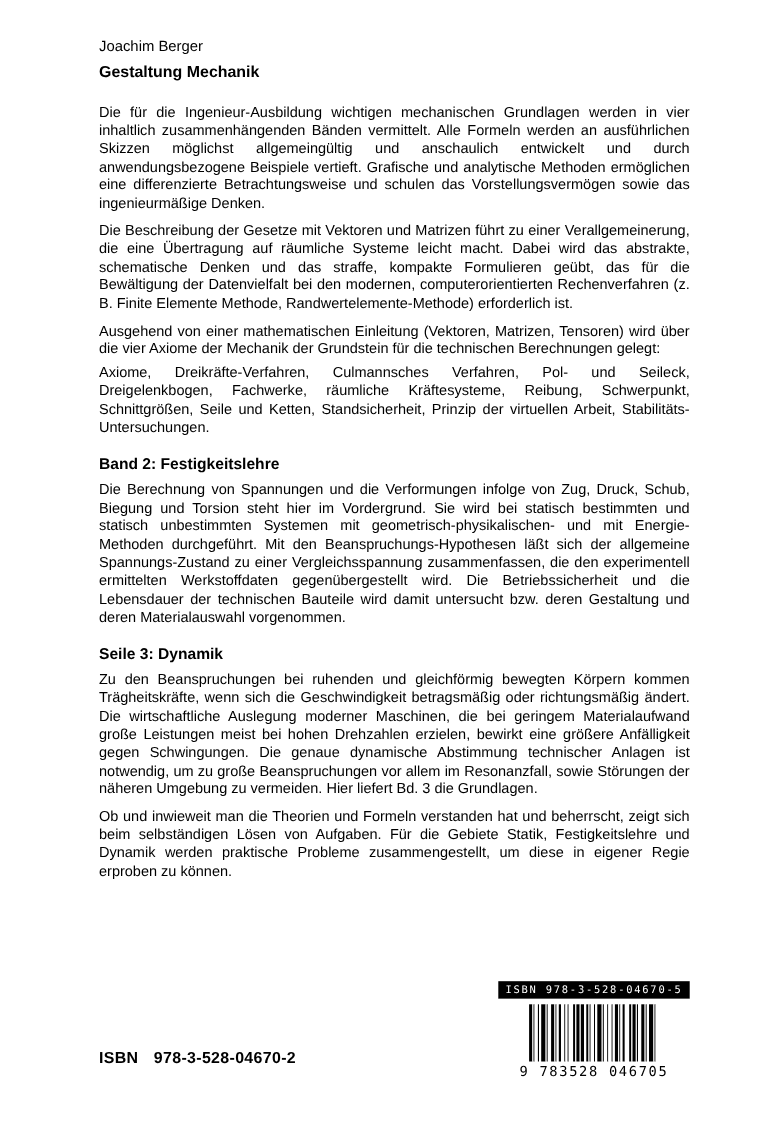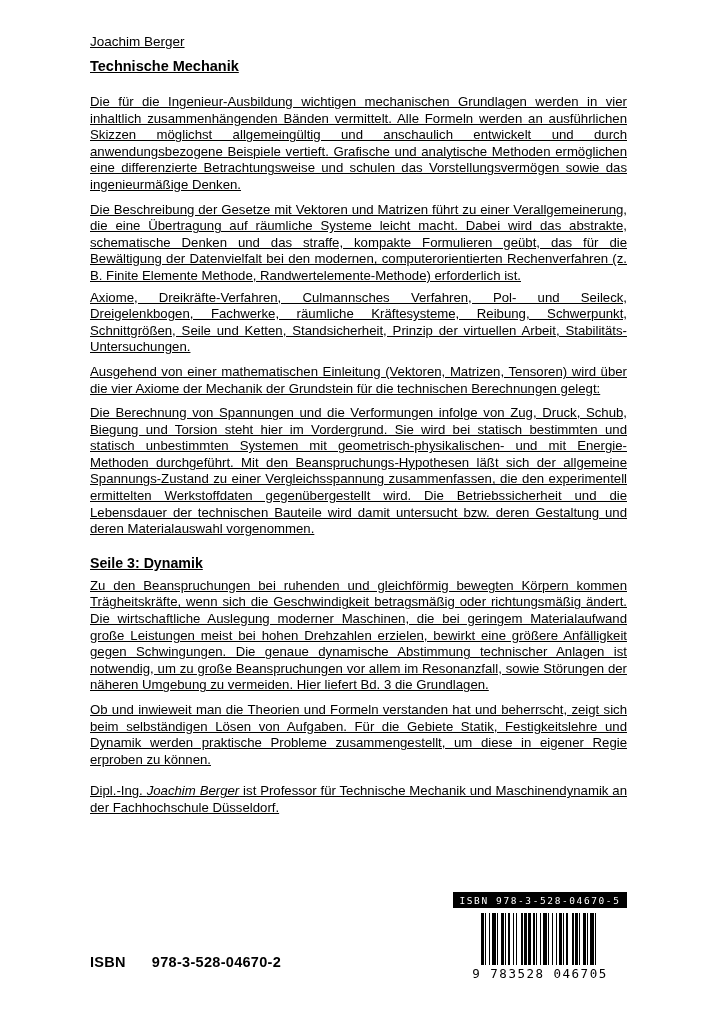--- a/index.html
+++ b/index.html
@@ -6,21 +6,21 @@
   .page{
     position:relative;
     width:710px;height:1020px;
     background:#ffffff;
     color:#000;
     font-family:"Liberation Sans",sans-serif;
     overflow:hidden;
   }
   .content{
     position:absolute;
-    left:90px;top:34px;width:537px;text-decoration:underline;
+    left:90px;top:34px;width:537px;
   }
   .author{font-size:13.5px;margin:0 0 9px 0;}
   .title{font-size:14.5px;font-weight:bold;margin:0 0 20px 0;}
   .para{
     font-size:13.2px;
     line-height:16.6px;
     text-align:justify;
     margin:0 0 8px 0;
   }
   .para.follow{margin-top:-3px;}
@@ -31,21 +31,21 @@
   }
   .bio{margin-top:15px;}
   .bio em{font-style:italic;font-weight:normal;}
   .isbn-line{
     position:absolute;
     left:90px;top:954px;
     font-size:14.5px;
     font-weight:bold;
     letter-spacing:0.3px;
   }
-  .isbn-line .isbn-label{margin-right:26px;}
+  .isbn-line .isbn-label{margin-right:14px;}
   .barcode{
     position:absolute;
     right:83px;top:892px;
     width:174px;
     background:#fff;
   }
   .barcode-header{
     background:#000;
     color:#fff;
     text-align:center;
@@ -71,36 +71,36 @@
     padding:1px 0 4px 0;
   }
 </style>
 </head>
 <body>
 
 <div class="page">
 
   <main class="content">
     <div class="author">Joachim Berger</div>
-    <div class="title">Technische Mechanik</div>
+    <div class="title">Gestaltung Mechanik</div>
 
     <p class="para">Die für die Ingenieur-Ausbildung wichtigen mechanischen Grundlagen werden in vier inhaltlich zusammenhängenden Bänden vermittelt. Alle Formeln werden an ausführlichen Skizzen möglichst allgemeingültig und anschaulich entwickelt und durch anwendungsbezogene Beispiele vertieft. Grafische und analytische Methoden ermöglichen eine differenzierte Betrachtungsweise und schulen das Vorstellungsvermögen sowie das ingenieurmäßige Denken.</p>
     <p class="para">Die Beschreibung der Gesetze mit Vektoren und Matrizen führt zu einer Verallgemeinerung, die eine Übertragung auf räumliche Systeme leicht macht. Dabei wird das abstrakte, schematische Denken und das straffe, kompakte Formulieren geübt, das für die Bewältigung der Datenvielfalt bei den modernen, computerorientierten Rechenverfahren (z. B. Finite Elemente Methode, Randwertelemente-Methode) erforderlich ist.</p>
 
+    <p class="para">Ausgehend von einer mathematischen Einleitung (Vektoren, Matrizen, Tensoren) wird über die vier Axiome der Mechanik der Grundstein für die technischen Berechnungen gelegt:</p>
     <p class="para follow">Axiome, Dreikräfte-Verfahren, Culmannsches Verfahren, Pol- und Seileck, Dreigelenkbogen, Fachwerke, räumliche Kräftesysteme, Reibung, Schwerpunkt, Schnittgrößen, Seile und Ketten, Standsicherheit, Prinzip der virtuellen Arbeit, Stabilitäts-Untersuchungen.</p>
-    <p class="para">Ausgehend von einer mathematischen Einleitung (Vektoren, Matrizen, Tensoren) wird über die vier Axiome der Mechanik der Grundstein für die technischen Berechnungen gelegt:</p>
 
+    <h2 class="heading">Band 2: Festigkeitslehre</h2>
     <p class="para">Die Berechnung von Spannungen und die Verformungen infolge von Zug, Druck, Schub, Biegung und Torsion steht hier im Vordergrund. Sie wird bei statisch bestimmten und statisch unbestimmten Systemen mit geometrisch-physikalischen- und mit Energie-Methoden durchgeführt. Mit den Beanspruchungs-Hypothesen läßt sich der allgemeine Spannungs-Zustand zu einer Vergleichsspannung zusammenfassen, die den experimentell ermittelten Werkstoffdaten gegenübergestellt wird. Die Betriebssicherheit und die Lebensdauer der technischen Bauteile wird damit untersucht bzw. deren Gestaltung und deren Materialauswahl vorgenommen.</p>
 
     <h2 class="heading">Seile 3: Dynamik</h2>
     <p class="para">Zu den Beanspruchungen bei ruhenden und gleichförmig bewegten Körpern kommen Trägheitskräfte, wenn sich die Geschwindigkeit betragsmäßig oder richtungsmäßig ändert. Die wirtschaftliche Auslegung moderner Maschinen, die bei geringem Materialaufwand große Leistungen meist bei hohen Drehzahlen erzielen, bewirkt eine größere Anfälligkeit gegen Schwingungen. Die genaue dynamische Abstimmung technischer Anlagen ist notwendig, um zu große Beanspruchungen vor allem im Resonanzfall, sowie Störungen der näheren Umgebung zu vermeiden. Hier liefert Bd. 3 die Grundlagen.</p>
 
     <p class="para">Ob und inwieweit man die Theorien und Formeln verstanden hat und beherrscht, zeigt sich beim selbständigen Lösen von Aufgaben. Für die Gebiete Statik, Festigkeitslehre und Dynamik werden praktische Probleme zusammengestellt, um diese in eigener Regie erproben zu können.</p>
 
-    <p class="para bio"><span>Dipl.-Ing. </span><em>Joachim Berger</em><span> ist Professor für Technische Mechanik und Maschinendynamik an der Fachhochschule Düsseldorf.</span></p>
   </main>
 
   <div class="isbn-line">
     <span class="isbn-label">ISBN</span><span class="isbn-number">978-3-528-04670-2</span>
   </div>
 
   <div class="barcode">
     <div class="barcode-header">ISBN 978-3-528-04670-5</div>
     <div class="barcode-bars"><span style="width:2.7px;background:#000"></span><span style="width:1.35px;background:#fff"></span><span style="width:1.35px;background:#000"></span><span style="width:2.7px;background:#fff"></span><span style="width:1.35px;background:#000"></span><span style="width:1.35px;background:#fff"></span><span style="width:4.050000000000001px;background:#000"></span><span style="width:1.35px;background:#fff"></span><span style="width:1.35px;background:#000"></span><span style="width:2.7px;background:#fff"></span><span style="width:2.7px;background:#000"></span><span style="width:1.35px;background:#fff"></span><span style="width:1.35px;background:#000"></span><span style="width:1.35px;background:#fff"></span><span style="width:2.7px;background:#000"></span><span style="width:2.7px;background:#fff"></span><span style="width:1.35px;background:#000"></span><span style="width:1.35px;background:#fff"></span><span style="width:1.35px;background:#000"></span><span style="width:4.050000000000001px;background:#fff"></span><span style="width:1.35px;background:#000"></span><span style="width:1.35px;background:#fff"></span><span style="width:2.7px;background:#000"></span><span style="width:1.35px;background:#fff"></span><span style="width:2.7px;background:#000"></span><span style="width:2.7px;background:#fff"></span><span style="width:1.35px;background:#000"></span><span style="width:1.35px;background:#fff"></span><span style="width:1.35px;background:#000"></span><span style="width:2.7px;background:#fff"></span><span style="width:1.35px;background:#000"></span><span style="width:1.35px;background:#fff"></span><span style="width:4.050000000000001px;background:#000"></span><span style="width:1.35px;background:#fff"></span><span style="width:1.35px;background:#000"></span><span style="width:2.7px;background:#fff"></span><span style="width:1.35px;background:#000"></span><span style="width:2.7px;background:#fff"></span><span style="width:1.35px;background:#000"></span><span style="width:1.35px;background:#fff"></span><span style="width:2.7px;background:#000"></span><span style="width:1.35px;background:#fff"></span><span style="width:1.35px;background:#000"></span><span style="width:1.35px;background:#fff"></span><span style="width:2.7px;background:#000"></span><span style="width:4.050000000000001px;background:#fff"></span><span style="width:1.35px;background:#000"></span><span style="width:1.35px;background:#fff"></span><span style="width:2.7px;background:#000"></span><span style="width:1.35px;background:#fff"></span><span style="width:1.35px;background:#000"></span><span style="width:2.7px;background:#fff"></span><span style="width:2.7px;background:#000"></span><span style="width:1.35px;background:#fff"></span><span style="width:1.35px;background:#000"></span><span style="width:1.35px;background:#fff"></span><span style="width:4.050000000000001px;background:#000"></span><span style="width:1.35px;background:#fff"></span><span style="width:1.35px;background:#000"></span><span style="width:2.7px;background:#fff"></span></div>
     <div class="barcode-digits">9 783528 046705</div>

